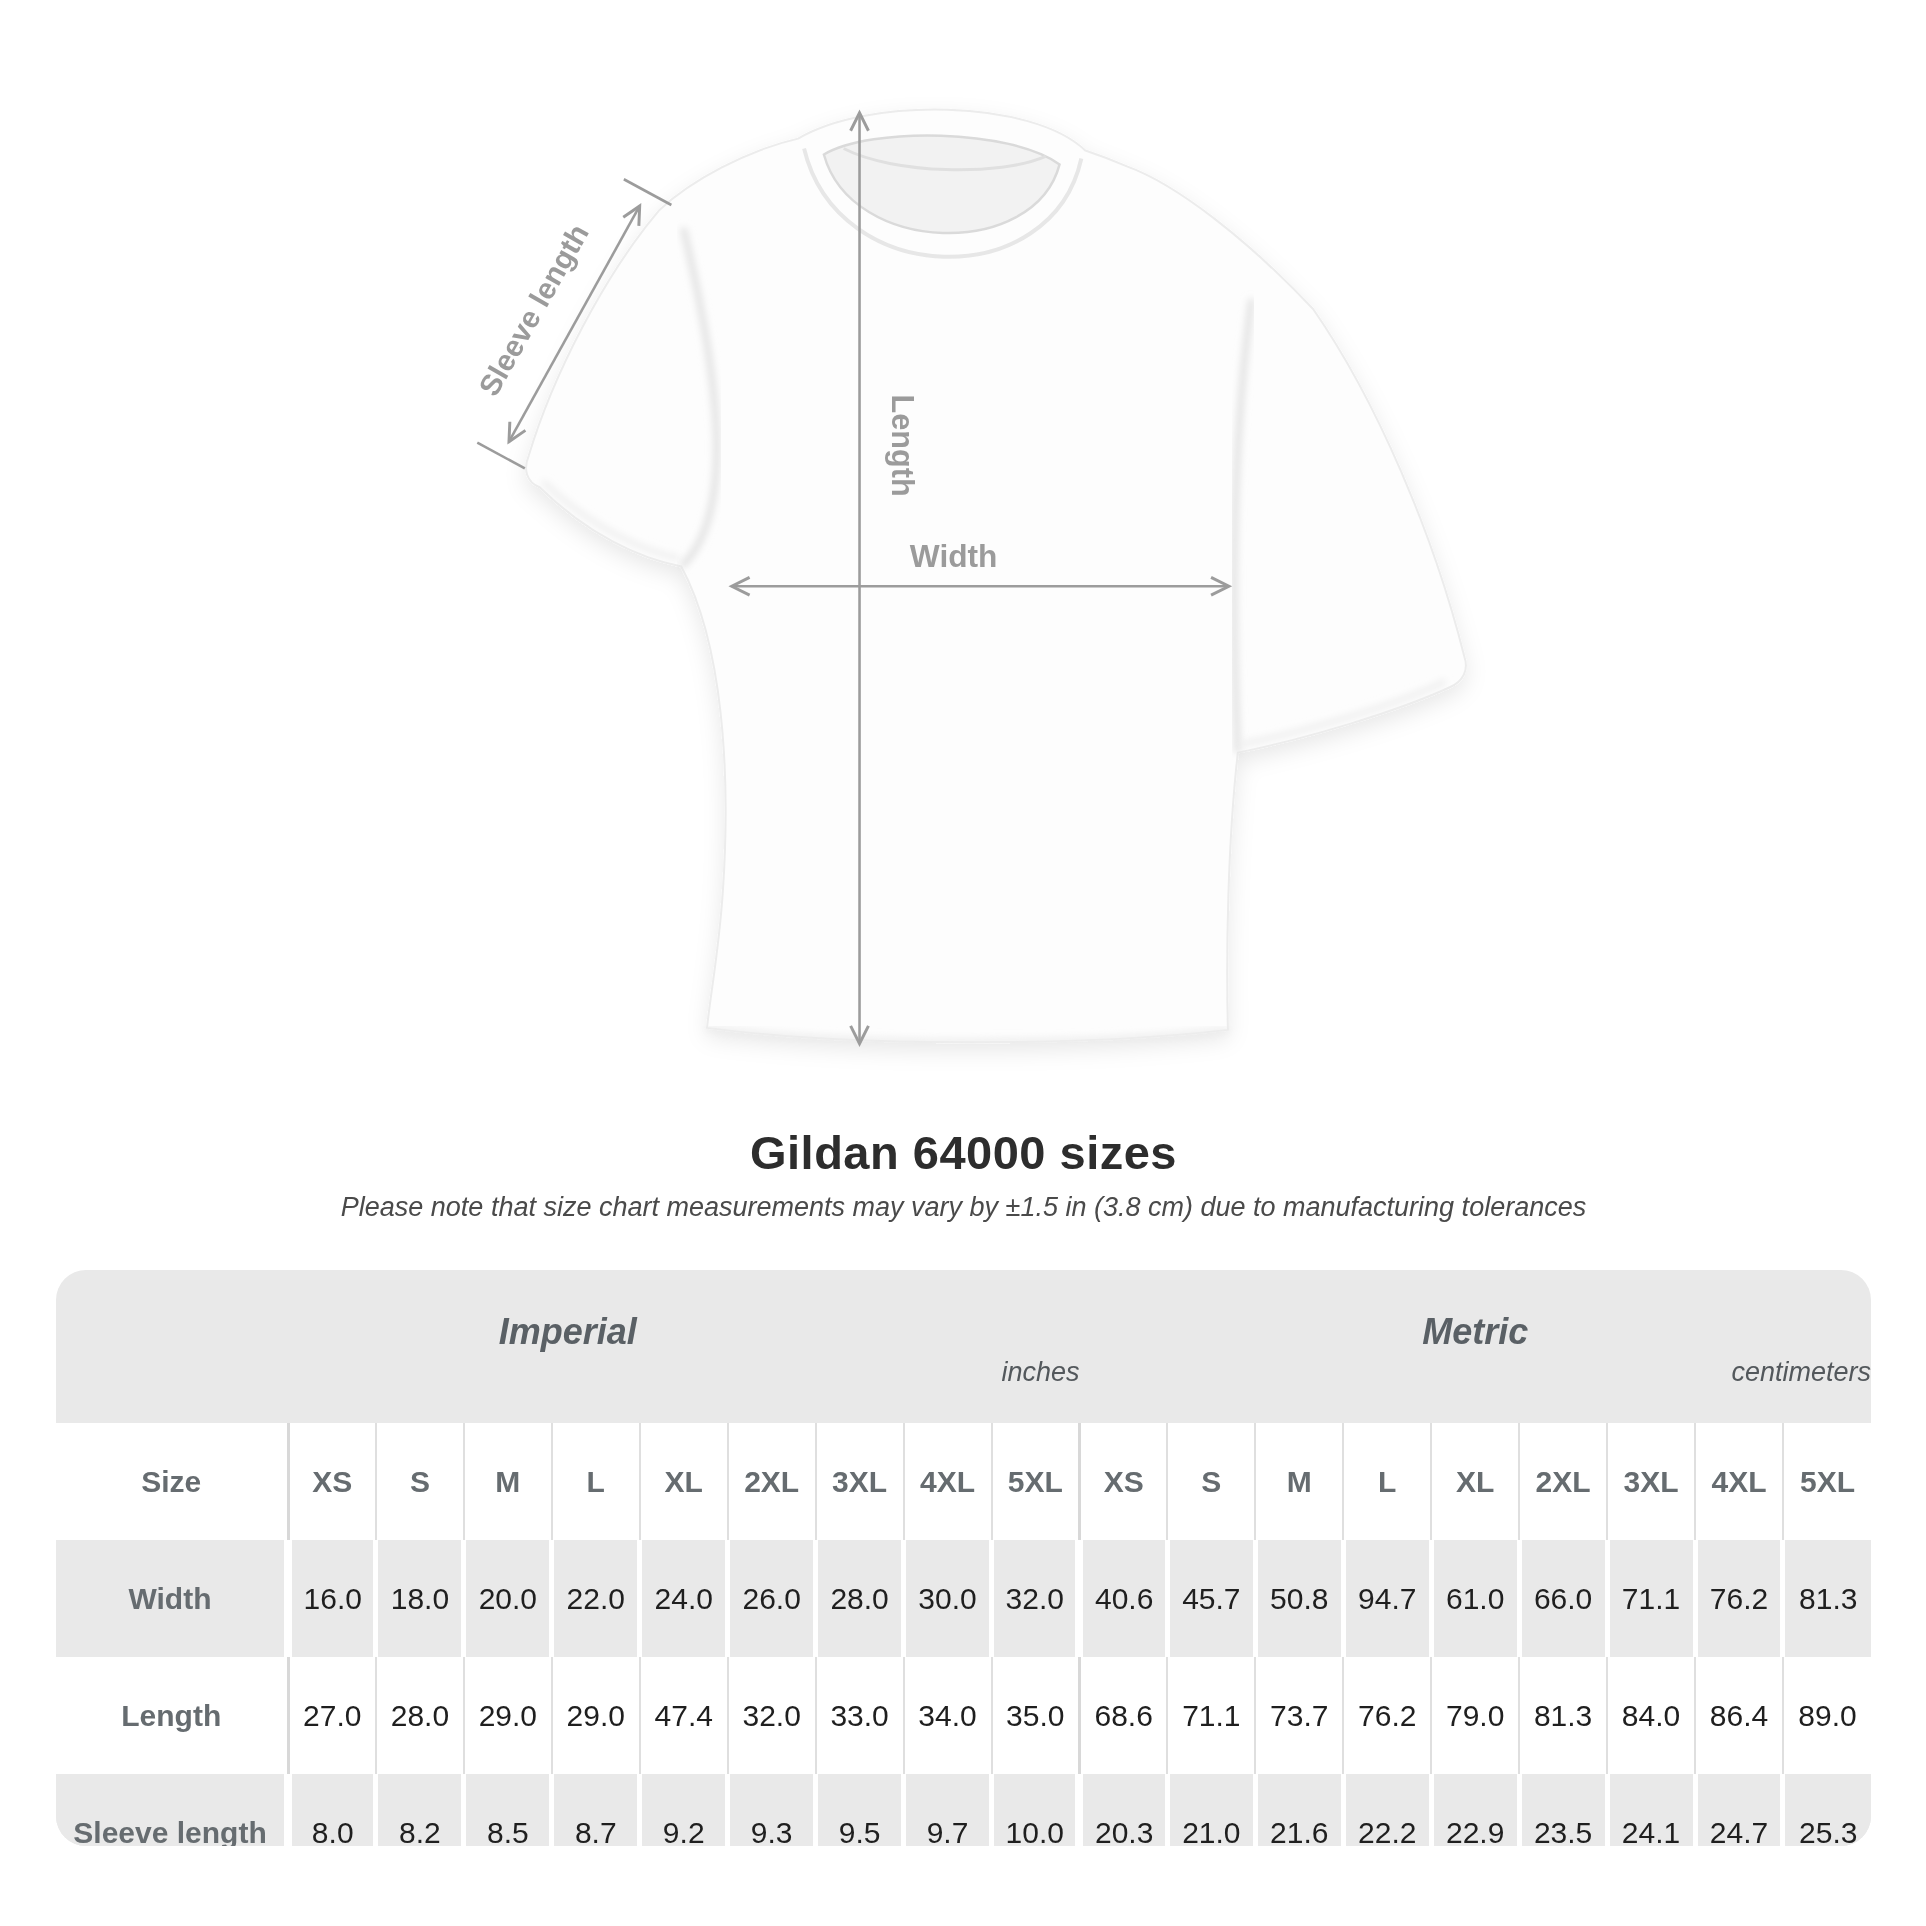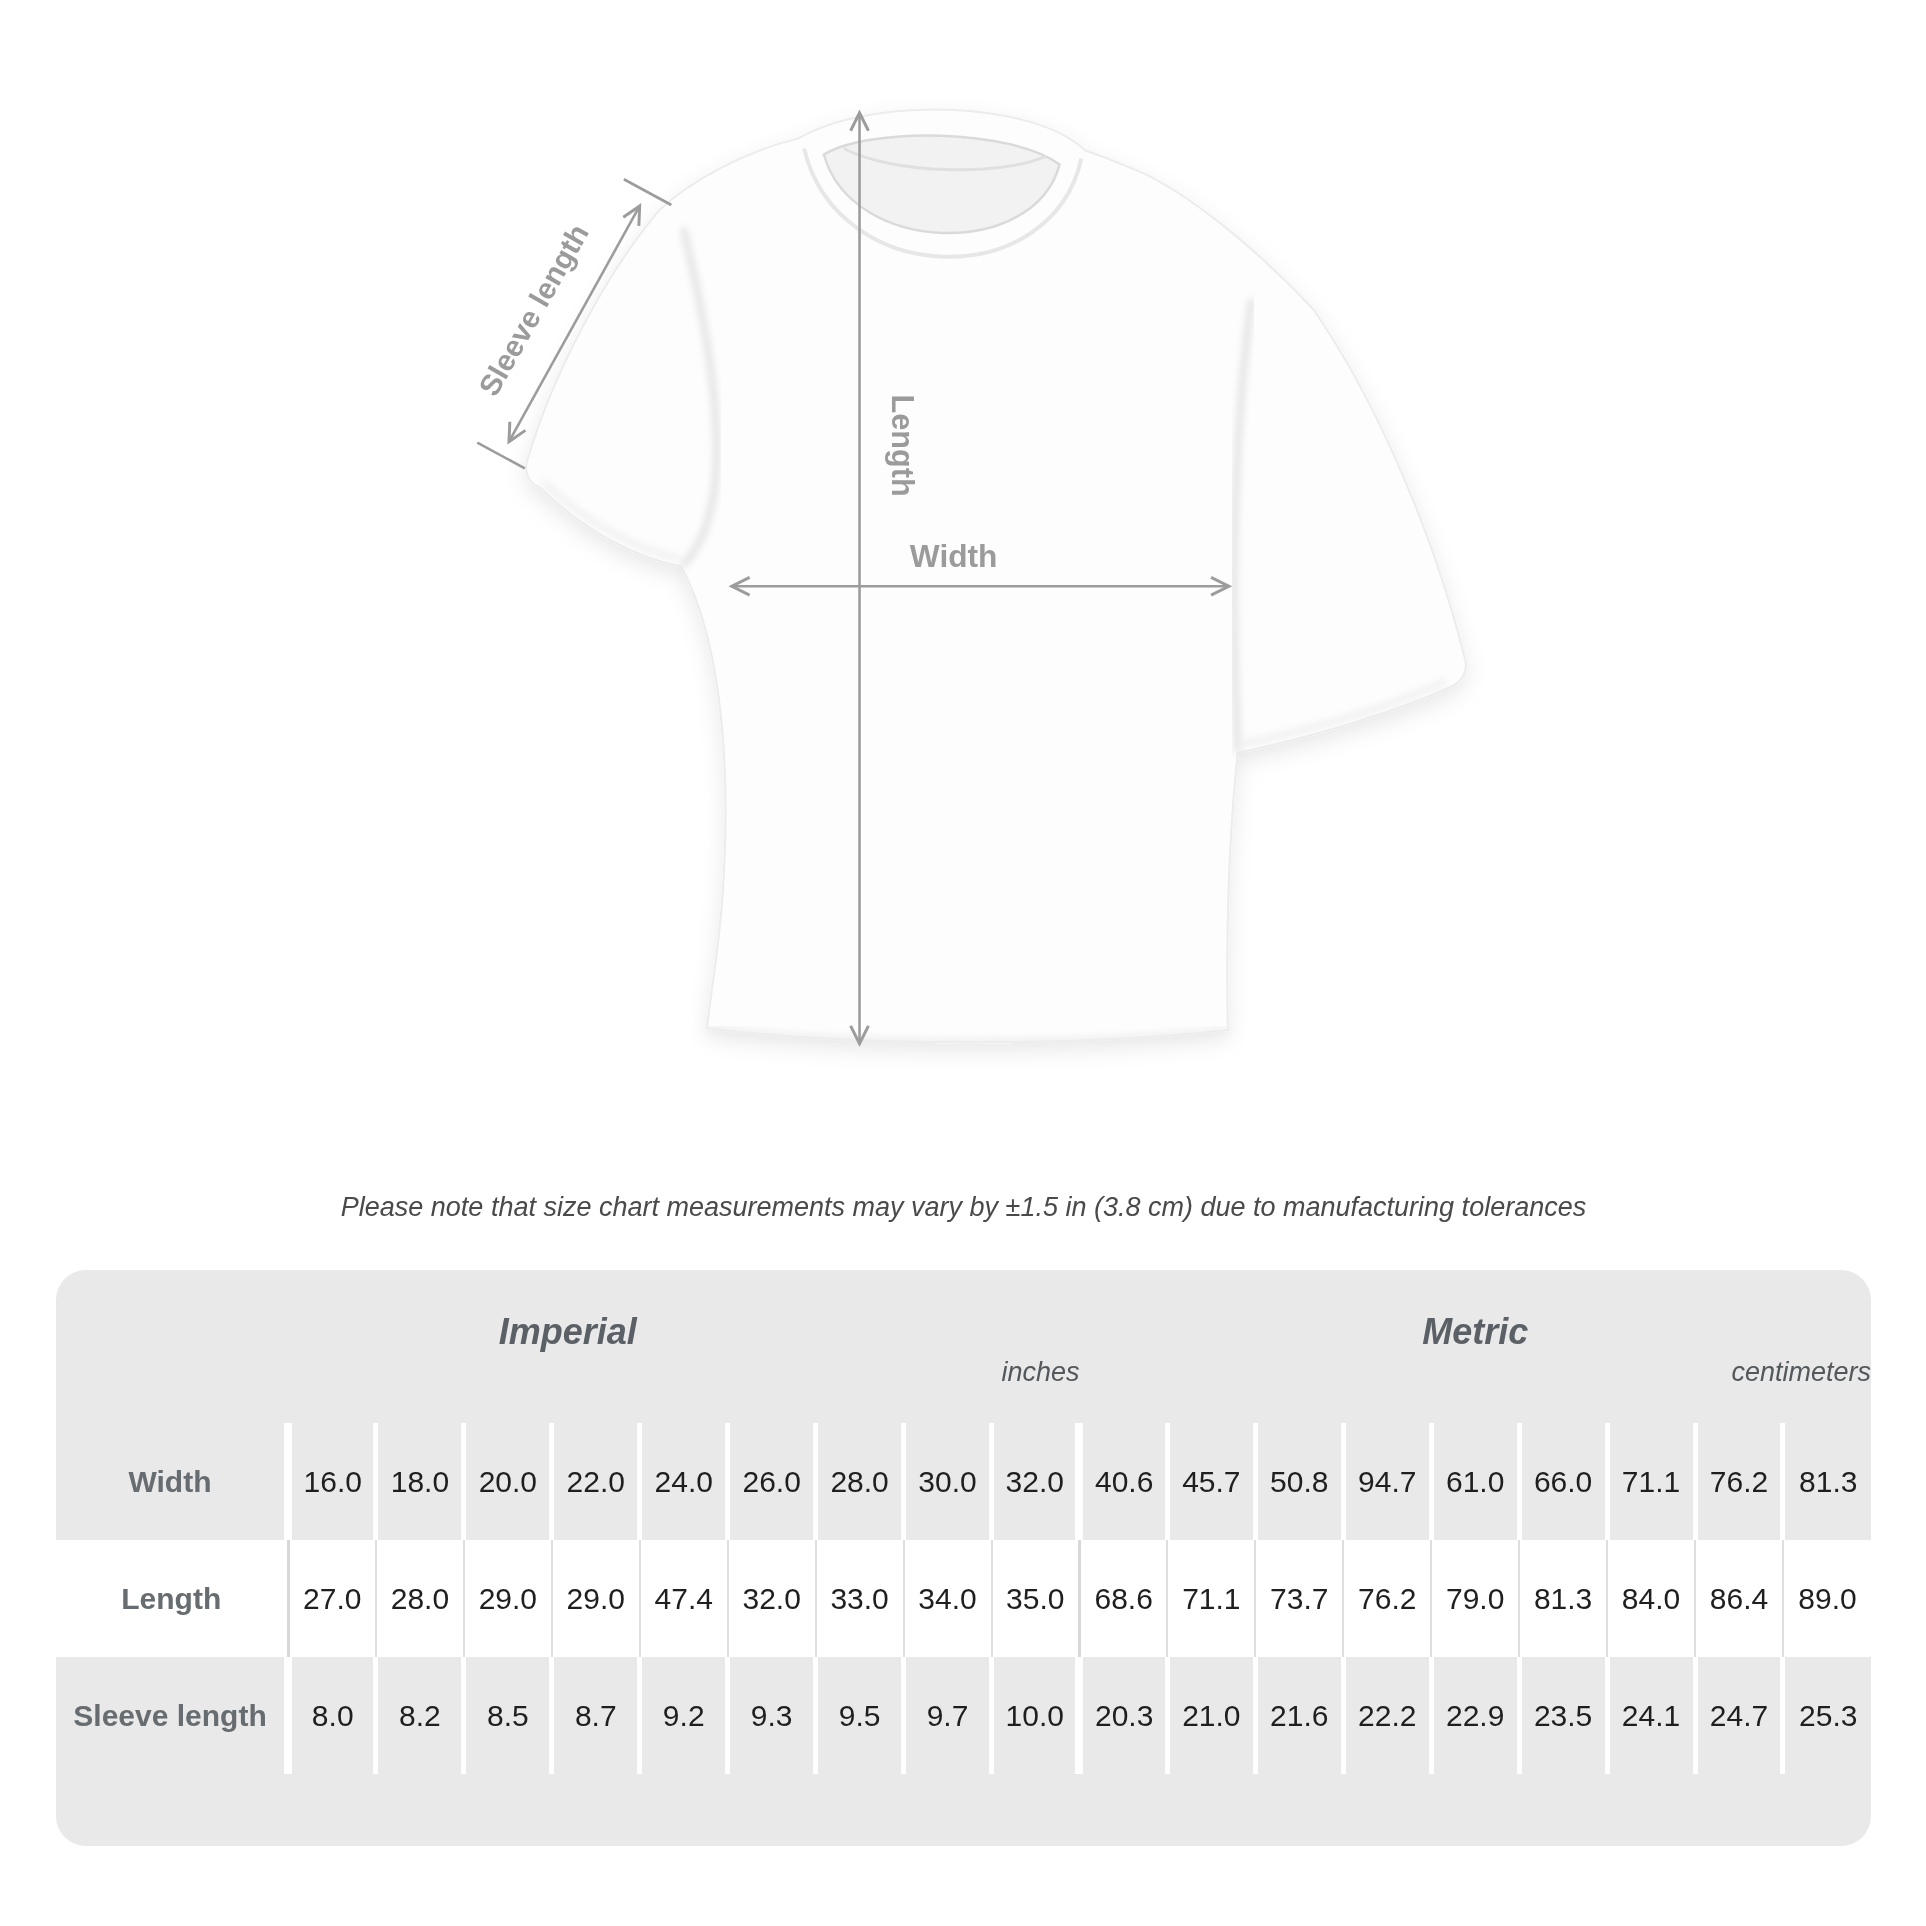--- a/index.html
+++ b/index.html
@@ -86,20 +86,21 @@
       <line x1="630" y1="181" x2="678" y2="207"></line>
       <line x1="482" y1="447" x2="530" y2="473"></line>
     </g>
     <g fill="#9b9b9b" font-weight="700" stroke="none">
       <text transform="translate(548,318) rotate(-60.5)" font-size="30" text-anchor="middle">Sleeve length</text>
       <text transform="translate(901,450) rotate(90)" font-size="31" text-anchor="middle">Length</text>
       <text x="963" y="573" font-size="32" text-anchor="middle">Width</text>
     </g>
   </svg>
 
+  <div class="title">Gildan 64000 sizes</div>
   <div class="subtitle">Please note that size chart measurements may vary by ±1.5 in (3.8 cm) due to manufacturing tolerances</div>
 
   <div class="panel">
     <table class="sizes">
       <colgroup>
         <col class="first">
         <col>
           <col>
           <col>
           <col>
@@ -122,20 +123,41 @@
         <tr class="band">
           <td colspan="10">
             <div class="band-label">Imperial</div>
             <div class="band-sub">inches</div>
           </td>
           <td colspan="9">
             <div class="band-label">Metric</div>
             <div class="band-sub">centimeters</div>
           </td>
         </tr>
+        <tr class="r-white data-row">
+          <th class="lbl first">Size</th>
+        <th class="lbl wide">XS</th>
+            <th class="lbl">S</th>
+            <th class="lbl">M</th>
+            <th class="lbl">L</th>
+            <th class="lbl">XL</th>
+            <th class="lbl">2XL</th>
+            <th class="lbl">3XL</th>
+            <th class="lbl">4XL</th>
+            <th class="lbl">5XL</th>
+            <th class="lbl wide">XS</th>
+            <th class="lbl">S</th>
+            <th class="lbl">M</th>
+            <th class="lbl">L</th>
+            <th class="lbl">XL</th>
+            <th class="lbl">2XL</th>
+            <th class="lbl">3XL</th>
+            <th class="lbl">4XL</th>
+            <th class="lbl">5XL</th>
+          </tr>
 
       <tr class="r-gray data-row">
             <th class="lbl first">Width</th>
             <td class="val wide">16.0</td>
             <td class="val">18.0</td>
             <td class="val">20.0</td>
             <td class="val">22.0</td>
             <td class="val">24.0</td>
             <td class="val">26.0</td>
             <td class="val">28.0</td>

